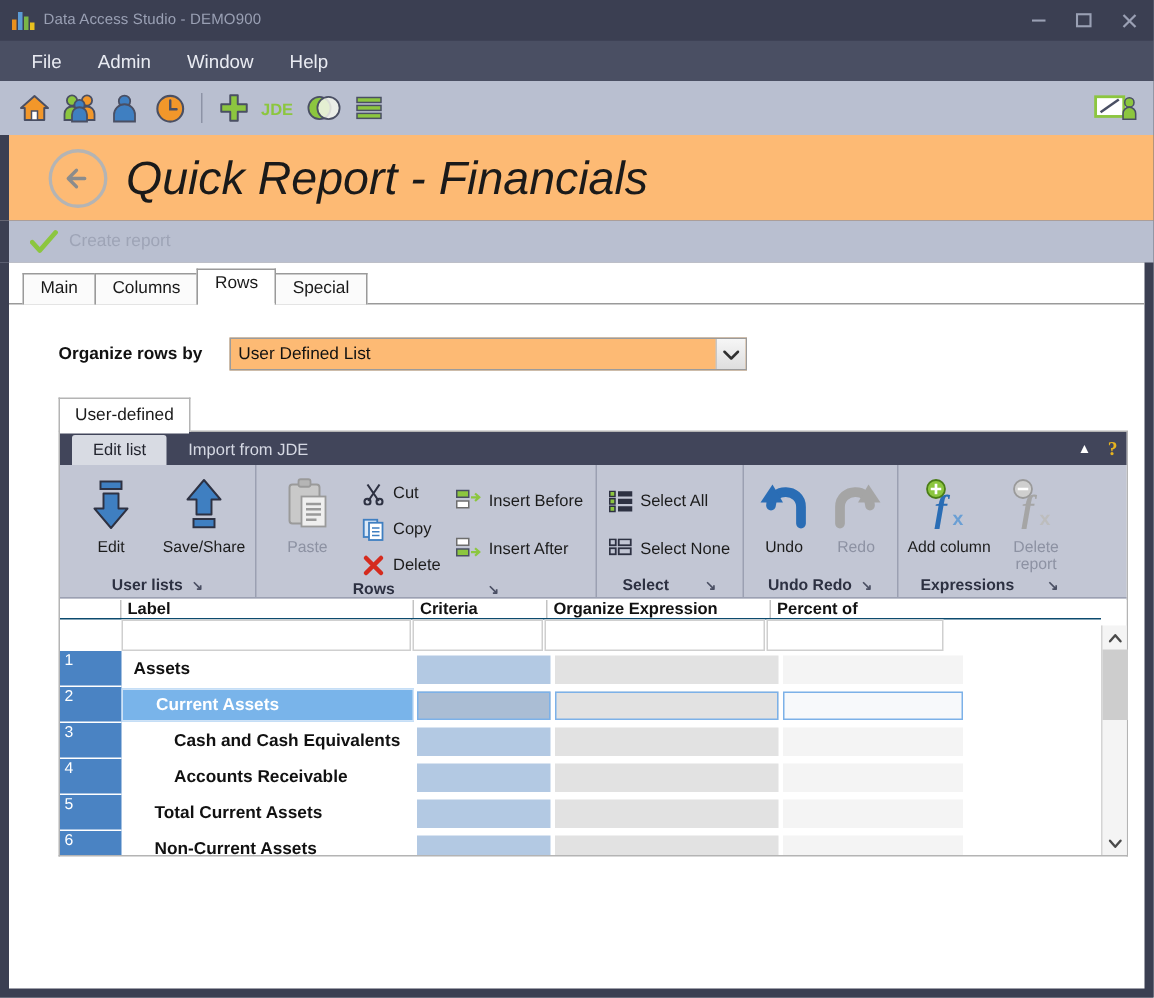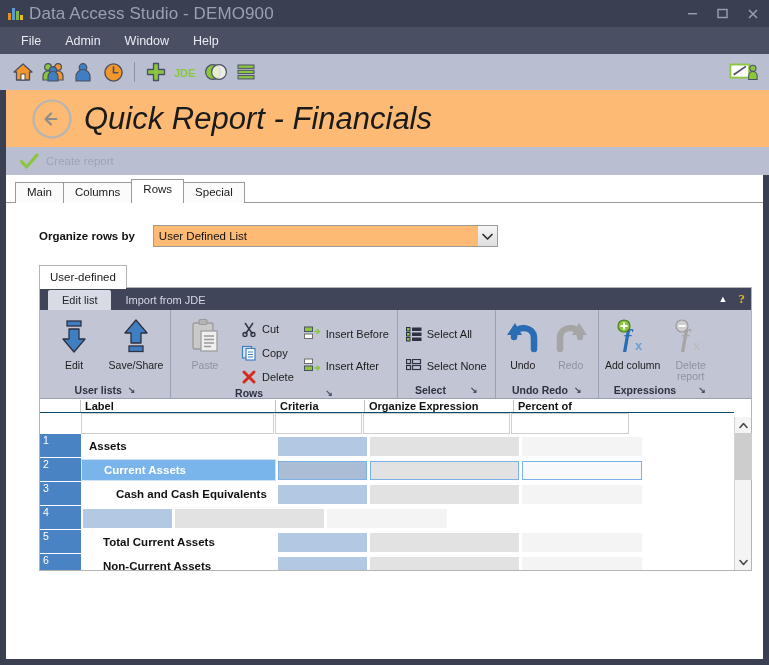--- a/index.html
+++ b/index.html
@@ -20,21 +20,21 @@
     height:27px; flex:0 0 27px; background:#3b3f52;
     display:flex; align-items:center; padding-left:8px;
     position:relative;
   }
   .app-logo { width:14px; height:13px; position:relative; margin-right:7px; }
   .app-logo i { position:absolute; bottom:0; width:3px; display:block; }
   .app-logo i:nth-child(1){ left:0;  height:7px;  background:#e8901e; }
   .app-logo i:nth-child(2){ left:4px; height:12px; background:#5b9bd5; }
   .app-logo i:nth-child(3){ left:8px; height:9px;  background:#7ab648; }
   .app-logo i:nth-child(4){ left:12px;height:5px;  background:#e8c01e; }
-  .title-text { color:#9aa0b4; font-size:17px; letter-spacing:.1px; }
+  .title-text { color:#9aa0b4; font-size:10px; letter-spacing:.1px; }
   .win-btns { position:absolute; right:0; top:0; height:27px; display:flex; }
   .win-btn {
     width:30px; height:27px; display:flex; align-items:center; justify-content:center;
     color:#9aa0b4; font-size:13px; line-height:1;
   }
   .win-btn.close { width:32px; }
   
   .menubar {
     height:27px; flex:0 0 27px; background:#4a4f63;
     display:flex; align-items:center; padding-left:10px; gap:2px;
@@ -575,20 +575,21 @@
           <div class="gridrow">
             <div class="rownum-cell">3</div>
             <div class="cell-label indent3">Cash and Cash Equivalents</div>
             <div class="cell-criteria"></div>
             <div class="cell-defexp"></div>
             <div class="cell-percent"></div>
           </div>
 
           <div class="gridrow">
             <div class="rownum-cell">4</div>
+            <div class="cell-label indent3">Accounts Receivable</div>
             <div class="cell-criteria"></div>
             <div class="cell-defexp"></div>
             <div class="cell-percent"></div>
           </div>
 
           <div class="gridrow">
             <div class="rownum-cell">5</div>
             <div class="cell-label indent2">Total Current Assets</div>
             <div class="cell-criteria"></div>
             <div class="cell-defexp"></div>

